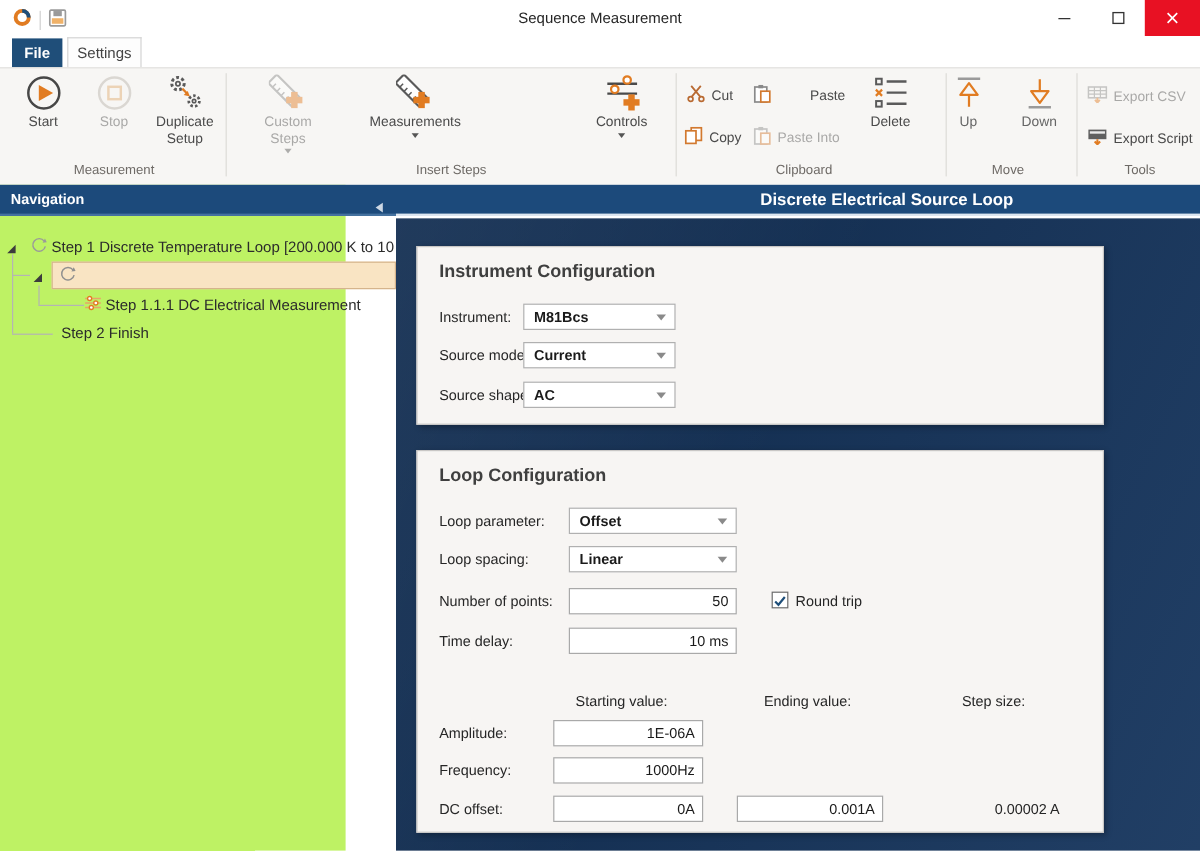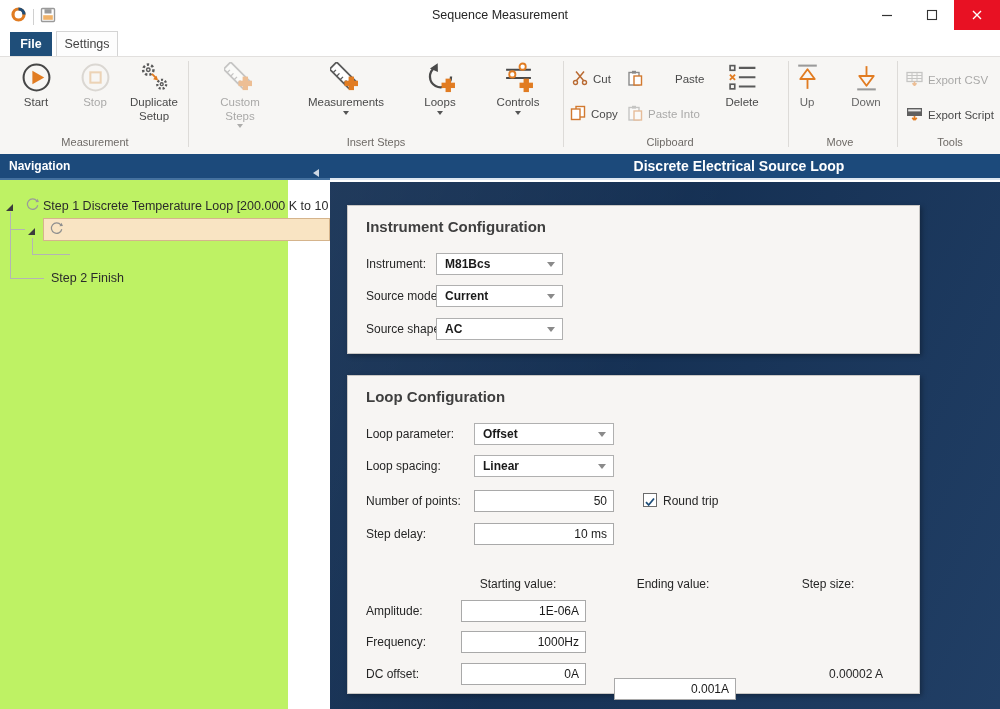--- a/index.html
+++ b/index.html
@@ -170,34 +170,20 @@
             </g>
           <g fill="#e17c22">
               <rect x="14.5" y="18.2" width="13.5" height="5.4"></rect>
               <rect x="18.6" y="14.1" width="5.4" height="13.5"></rect>
             </g>
         </svg>
       </span>
       <span class="lb">Measurements</span>
       <span class="caret-dn caret-row"></span>
     </div>
-    <div class="bigbtn" style="left:406px;width:68px;">
-      <span class="ic">
-        <svg width="31" height="31" viewBox="0 0 30 30">
-          <path d="M9.5 5.6 A10.2 10.2 0 1 0 25.2 14" fill="none" stroke="#4a4a4a" stroke-width="2.2"></path>
-          <path d="M12.3 1.2 L4.8 6.2 L12.5 9.6 Z" fill="#4a4a4a"></path>
-          <g fill="#e17c22">
-              <rect x="16" y="20" width="13" height="5.2"></rect>
-              <rect x="19.9" y="16.1" width="5.2" height="13"></rect>
-            </g>
-        </svg>
-      </span>
-      <span class="lb">Loops</span>
-      <span class="caret-dn caret-row"></span>
-    </div>
     <div class="bigbtn" style="left:484px;width:68px;">
       <span class="ic">
         <svg width="31" height="31" viewBox="0 0 30 30">
           <path d="M3 7.5 H27 M3 15.5 H27" stroke="#4a4a4a" stroke-width="2"></path>
           <circle cx="19" cy="4.5" r="3" fill="#fff" stroke="#e17c22" stroke-width="1.8"></circle>
           <circle cx="9" cy="12" r="3" fill="#fff" stroke="#e17c22" stroke-width="1.8"></circle>
           <g fill="#e17c22">
               <rect x="16" y="20" width="13" height="5.2"></rect>
               <rect x="19.9" y="16.1" width="5.2" height="13"></rect>
             </g>
@@ -349,20 +335,31 @@
       </span>
       <div class="sel-box">
         <span style="margin-left:5px;">
           <svg width="15" height="15" viewBox="0 0 16 16">
               <path d="M12.6 4.2 A5.6 5.6 0 1 0 13.6 8.8" fill="none" stroke="#8f8f8f" stroke-width="1.3"></path>
               <path d="M11.2 5.6 L14.9 5.2 L13.3 1.9 Z" fill="#8f8f8f"></path>
             </svg>
         </span>
       </div>
 
+      <div class="trow" style="left:70px;top:60px;right:0;">
+        <span>
+          <svg width="15" height="15" viewBox="0 0 16 16">
+              <path d="M1 4 H15 M1 8 H15 M1 12 H15" stroke="#e8a468" stroke-width="1.2"></path>
+              <circle cx="5" cy="4" r="1.8" fill="#fff" stroke="#e17c22" stroke-width="1.2"></circle>
+              <circle cx="10.5" cy="8" r="1.8" fill="#fff" stroke="#e17c22" stroke-width="1.2"></circle>
+              <circle cx="6.5" cy="12" r="1.8" fill="#fff" stroke="#e17c22" stroke-width="1.2"></circle>
+            </svg>
+        </span>
+        <span class="tlabel">Step 1.1.1 DC Electrical Measurement</span>
+      </div>
 
       <div class="trow" style="left:48px;top:84px;right:0;">
         <span class="tlabel">Step 2 Finish</span>
       </div>
     </div>
   </div>
 
   <div class="content">
     <div class="content-header">Discrete Electrical Source Loop</div>
     <div class="content-body">
@@ -403,34 +400,34 @@
 
         <div class="flabel" style="top:118px;">Number of points:</div>
         <input class="tinput" style="left: 126px; top: 114px; width: 140px;" value="50">
         <div class="checkbox" style="left:295px;top:117px;">
           <svg width="12" height="12" viewBox="0 0 12 12">
               <path d="M2 6.2 L4.7 9 L10 2.5" fill="none" stroke="#1e4e79" stroke-width="1.8"></path>
             </svg>
         </div>
         <div class="flabel" style="left:315px;top:118px;">Round trip</div>
 
-        <div class="flabel" style="top:151px;">Step delay:</div>
+        <div class="flabel" style="top:151px;">Time delay:</div>
         <input class="tinput" style="left: 126px; top: 147px; width: 140px;" value="10 ms">
 
         <div class="colhead" style="left:100px;top:201px;width:140px;">Starting value:</div>
         <div class="colhead" style="left:255px;top:201px;width:140px;">Ending value:</div>
         <div class="colhead" style="left:410px;top:201px;width:140px;">Step size:</div>
 
         <div class="flabel" style="top:228px;">Amplitude:</div>
         <input class="tinput" style="left: 113px; top: 224px; width: 125px;" value="1E-06A">
 
         <div class="flabel" style="top:259px;">Frequency:</div>
         <input class="tinput" style="left: 113px; top: 255px; width: 125px;" value="1000Hz">
 
         <div class="flabel" style="top:291px;">DC offset:</div>
         <input class="tinput" style="left: 113px; top: 287px; width: 125px;" value="0A">
-        <input class="tinput" style="left: 266px; top: 287px; width: 122px; margin-top: 15px;" value="0.001A">
+        <input class="tinput" style="left: 266px; top: 287px; width: 122px;" value="0.001A">
         <div class="stepval" style="left:440px;top:291px;width:136px;">0.00002 A</div>
       </div>
 
     </div>
   </div>
 </div>
 
 </body></html>

